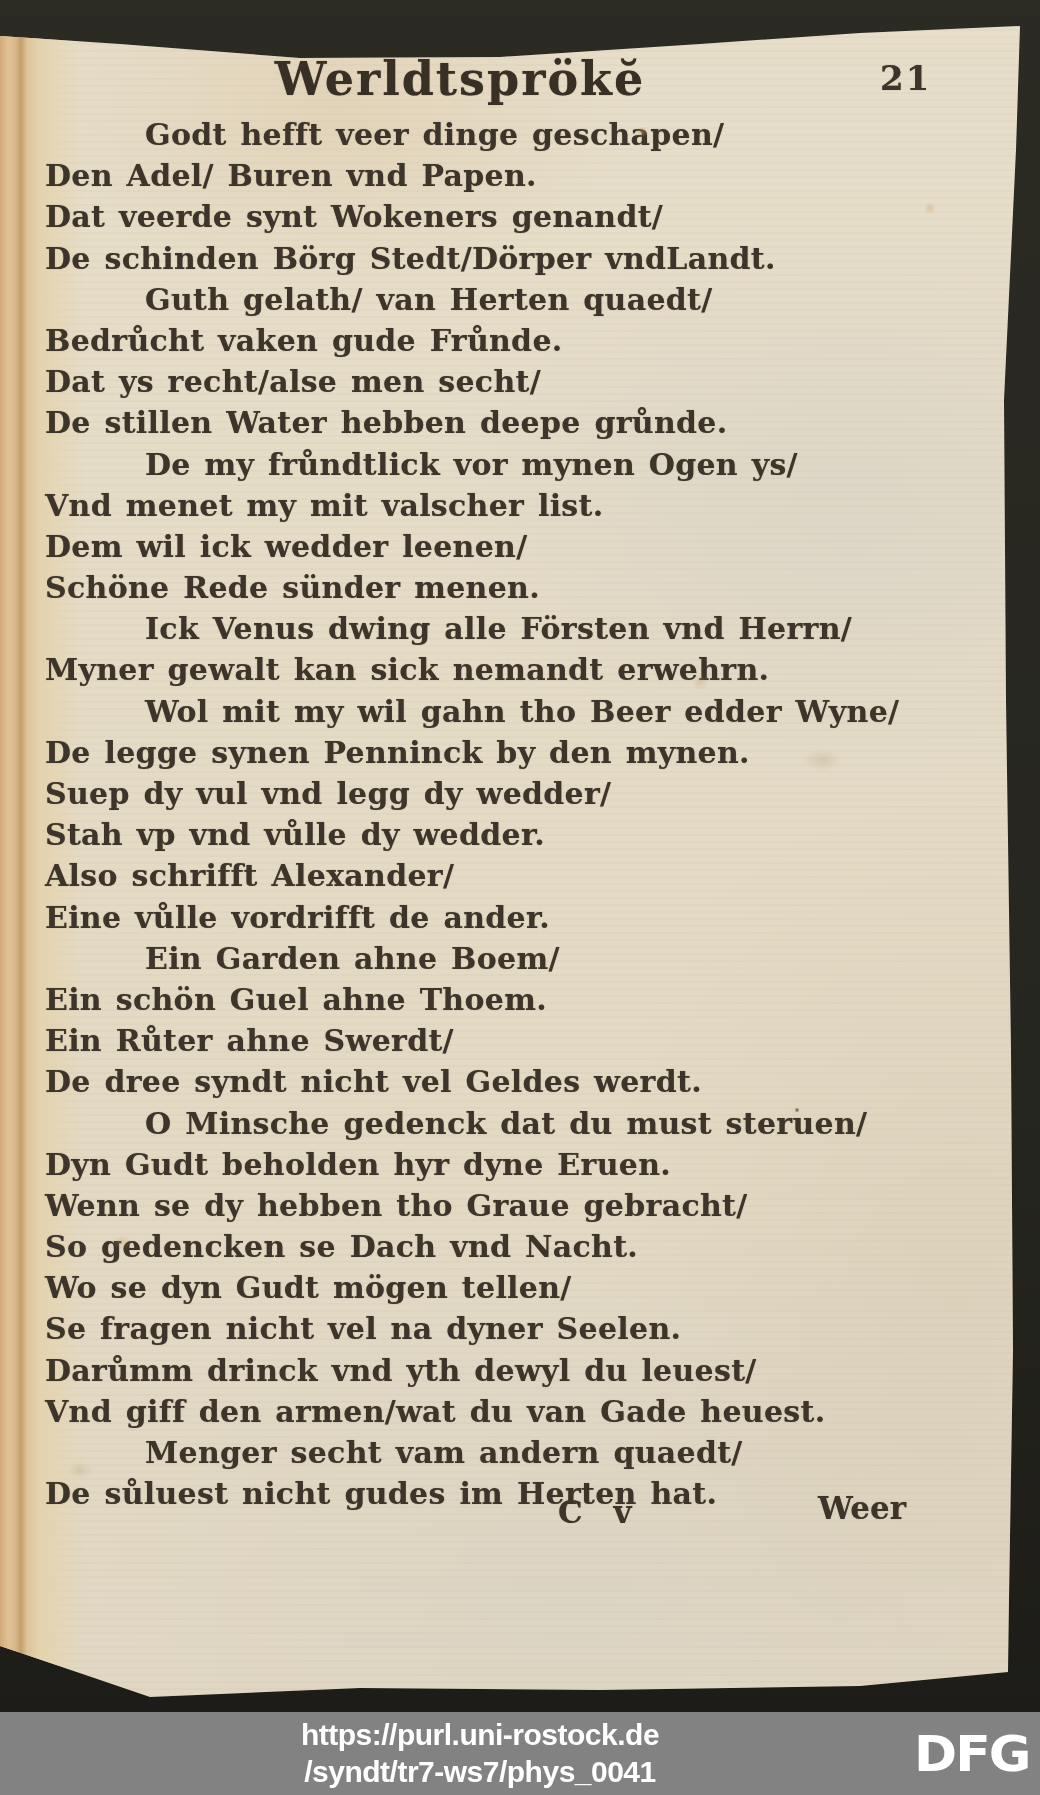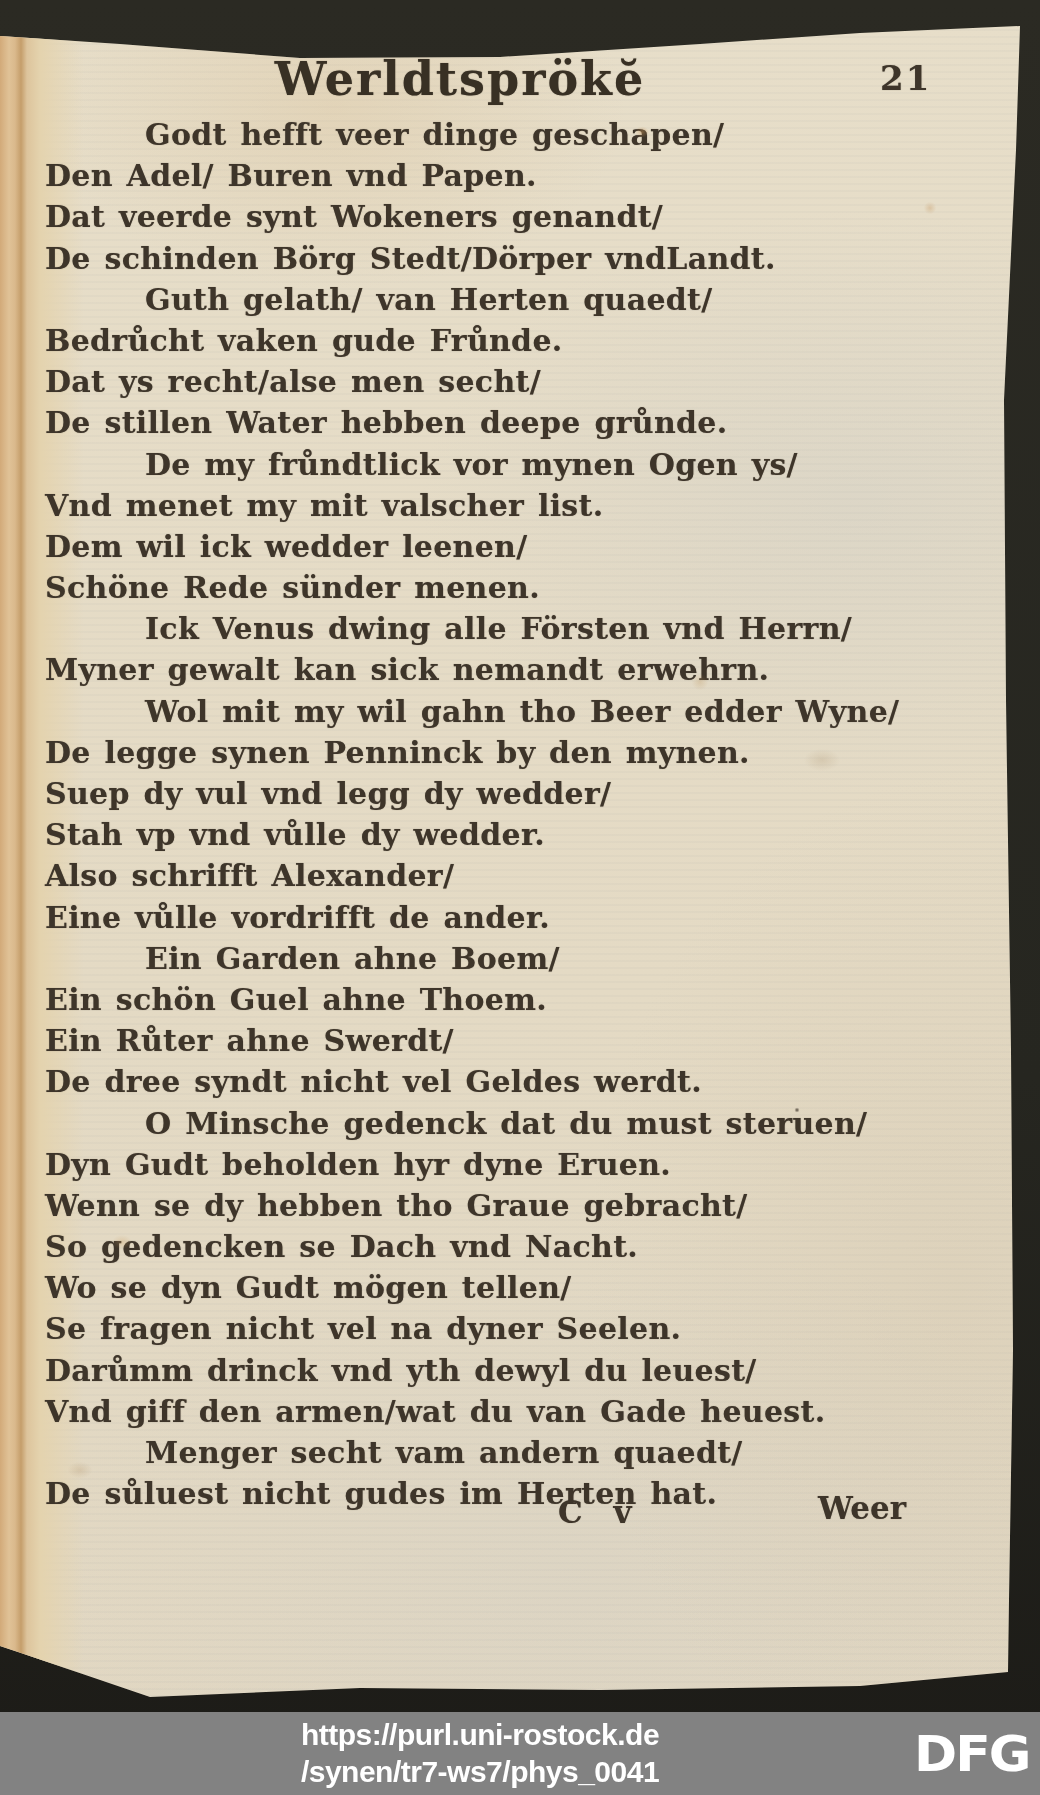--- a/index.html
+++ b/index.html
@@ -140,18 +140,18 @@
 
     <div class="sig-row">
       <span class="sig ink">C v</span>
       <span class="catchword ink">Weer</span>
     </div>
   </div>
 
   <div class="footer-bar">
     <div class="purl">
       <div>https://purl.uni-rostock.de</div>
-      <div>/synen/tr7-ws7/phys_0041</div>
+      <div>/syndt/tr7-ws7/phys_0041</div>
     </div>
     <div class="dfg-logo">DFG</div>
   </div>
 
 </div>
 
 </body></html>

